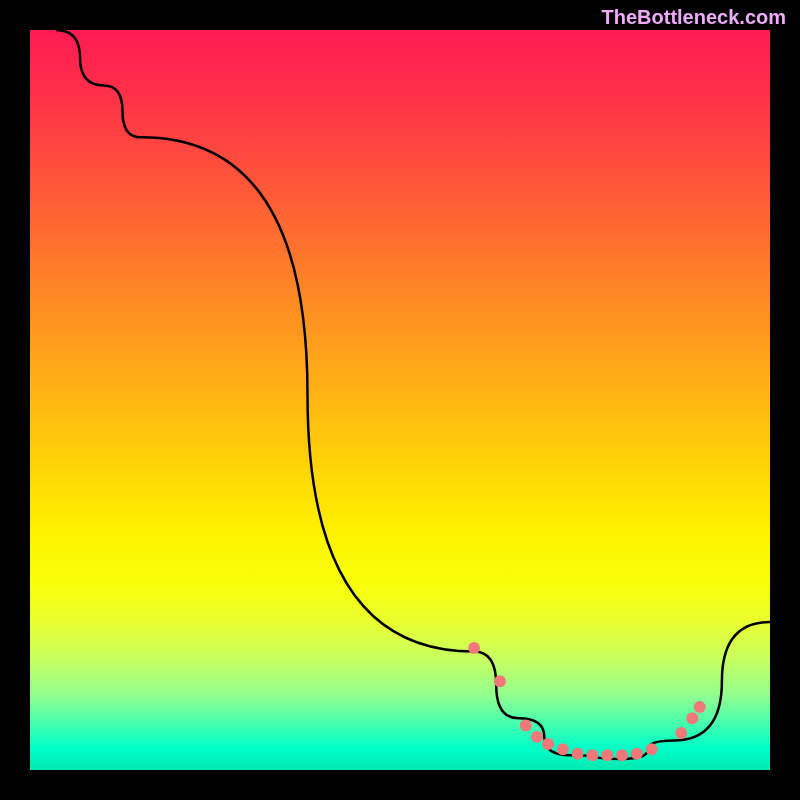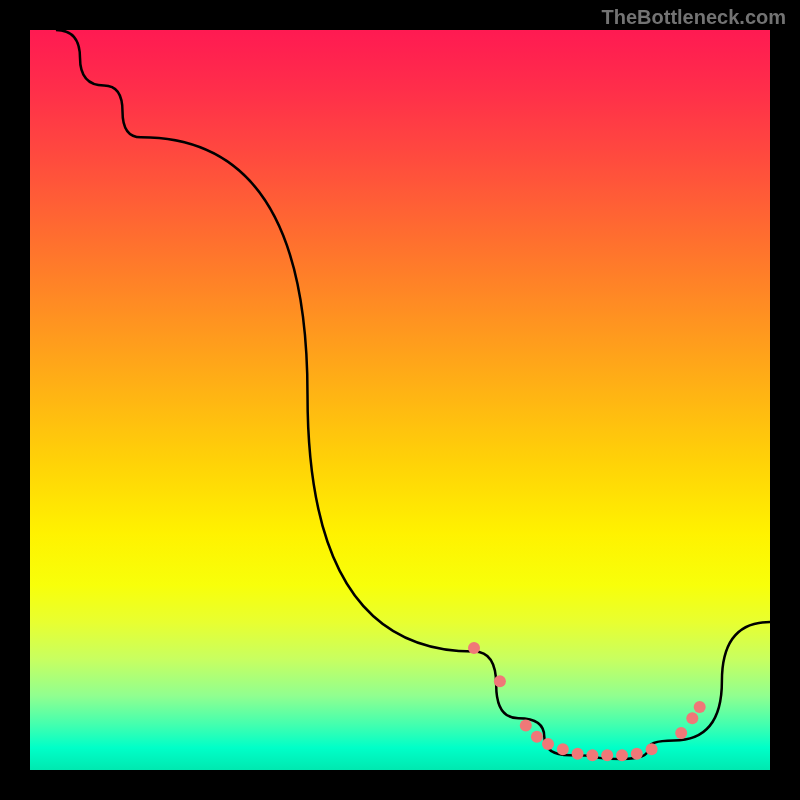--- a/index.html
+++ b/index.html
@@ -10,21 +10,21 @@
     position: relative;
     font-family: Arial, sans-serif;
     overflow: hidden;
   }
   .watermark {
     position: absolute;
     top: 6px;
     right: 14px;
     font-size: 20px;
     font-weight: bold;
-    color: #737373;
+    color: #f0abfc;
     z-index: 10;
   }
   .plot-area {
     position: absolute;
     left: 30px;
     top: 30px;
     width: 740px;
     height: 740px;
   }
   .gradient-bg {

